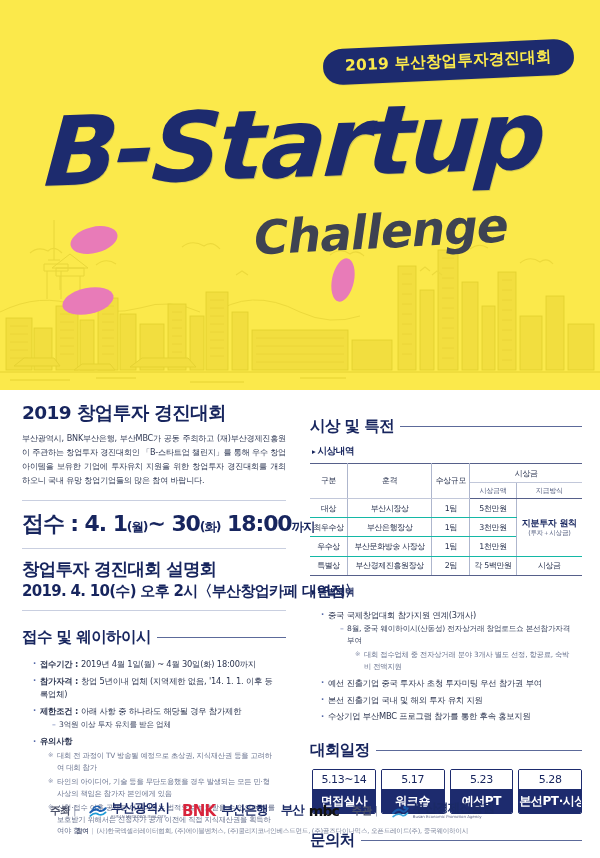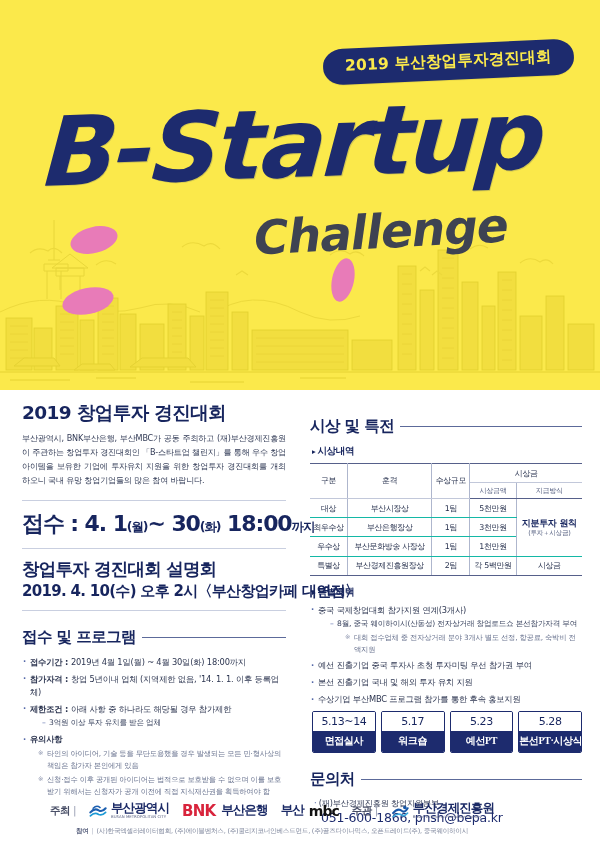--- a/index.html
+++ b/index.html
@@ -177,21 +177,21 @@
     font-size: 15px;
     font-weight: bold;
     color: #17255e;
     margin: 0 0 4px 0;
     letter-spacing: -0.7px;
     white-space: nowrap;
   }
 
   ul.bul {
     list-style: none;
-    margin: 0;
+    margin: 10px;
     padding: 0;
   }
   ul.bul > li {
     font-size: 8.3px;
     line-height: 1.62;
     color: #2c3category;
     color: #2c3550;
     margin: 0 0 3.5px 0;
     padding-left: 8px;
     position: relative;
@@ -336,26 +336,25 @@
     background: #ffffff;
     color: #17255e;
     font-size: 11px;
     padding: 3.5px 0 3px;
     letter-spacing: -0.4px;
     white-space: nowrap;
   }
   .sched-label {
     background: #1d2b6e;
     color: #ffffff;
-    font-size: 10px;
+    font-size: 12px;
     font-weight: bold;
     padding: 3.2px 0 3.4px;
     letter-spacing: -0.4px;
     white-space: nowrap;
-    font-family: Liberation Serif, serif;
   }
 
   .contact-org {
     font-size: 8.2px;
     color: #2c3550;
     margin: 2px 0 1px 4px;
     letter-spacing: -0.2px;
   }
   .contact-org::before { content: "· "; color: #5568a8; }
   .contact-num {
@@ -555,39 +554,40 @@
       </p>
 
       <hr class="hl-rule">
 
       <div class="brief-title">창업투자 경진대회 설명회</div>
       <div class="brief-when">2019. 4. 10(수) 오후 2시〈부산창업카페 대연점〉</div>
 
       <hr class="hl-rule">
 
       <h2 class="sec-title ruled">
-        <span>접수 및 프로그램</span>
+        <span>접수 및 웨이하이시</span>
       </h2>
 
       <ul class="bul">
         <li>
           <span class="lbl">접수기간 : </span><span>2019년 4월 1일(월) ~ 4월 30일(화) 18:00까지</span>
         </li>
         <li>
           <span class="lbl">참가자격 : </span><span>창업 5년이내 업체 (지역제한 없음, '14. 1. 1. 이후 등록업체)</span>
         </li>
         <li>
           <span class="lbl">제한조건 : </span><span>아래 사항 중 하나라도 해당될 경우 참가제한</span>
           <ul class="sub-dash">
             <li>3억원 이상 투자 유치를 받은 업체</li>
           </ul>
         </li>
         <li>
           <span class="lbl">유의사항</span>
           <ul class="sub-star">
+            <li>대회 전 과정이 TV 방송될 예정으로 초상권, 지식재산권 등을 고려하여 대회 참가</li>
             <li>타인의 아이디어, 기술 등을 무단도용했을 경우 발생되는 모든 민·형사상의 책임은 참가자 본인에게 있음</li>
             <li>신청·접수 이후 공개된 아이디어는 법적으로 보호받을 수 없으며 이를 보호받기 위해서는 신청자가 공개 이전에 직접 지식재산권을 획득하여야 함</li>
           </ul>
         </li>
       </ul>
     </div>
 
     <div class="col col-right">
 
       <h2 class="sec-title ruled">
@@ -654,20 +654,23 @@
                 <li>대회 접수업체 중 전자상거래 분야 3개사 별도 선정, 항공료, 숙박비 전액지원</li>
               </ul>
             </li>
           </ul>
         </li>
         <li>예선 진출기업 중국 투자사 초청 투자미팅 우선 참가권 부여</li>
         <li>본선 진출기업 국내 및 해외 투자 유치 지원</li>
         <li>수상기업 부산MBC 프로그램 참가를 통한 후속 홍보지원</li>
       </ul>
 
+      <h2 class="sec-title ruled">
+        <span>대회일정</span>
+      </h2>
 
       <div class="sched">
         <div class="sched-box">
           <div class="sched-date">5.13~14</div>
           <div class="sched-label">면접실사</div>
         </div>
         <div class="sched-box">
           <div class="sched-date">5.17</div>
           <div class="sched-label">워크숍</div>
         </div>

